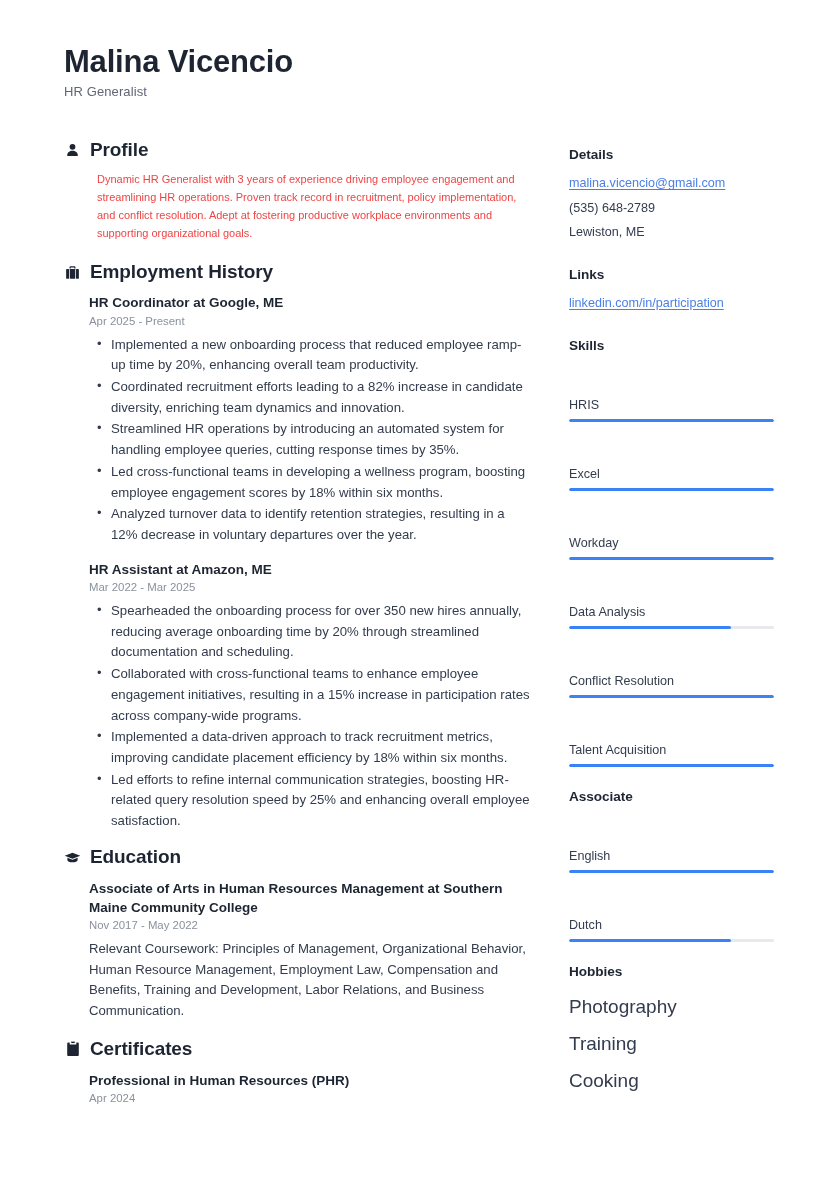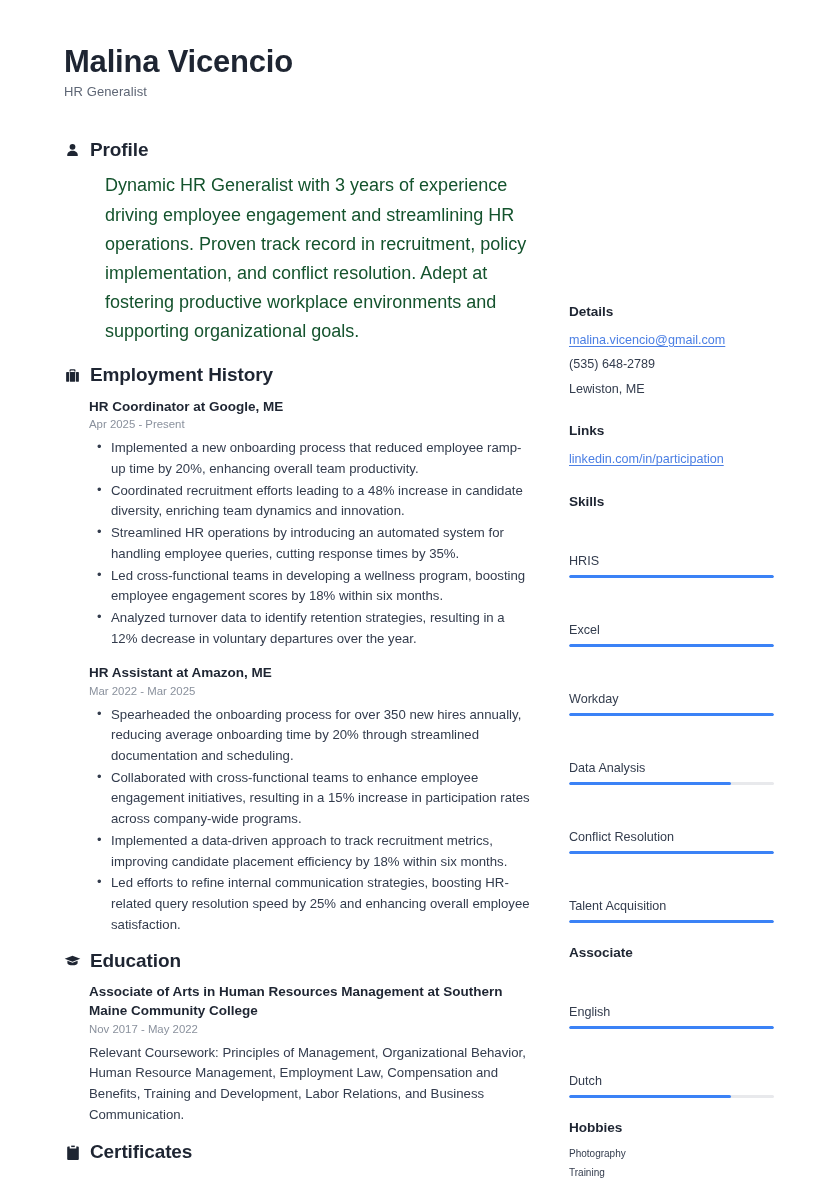--- a/index.html
+++ b/index.html
@@ -71,24 +71,24 @@
     font-size: 19px;
     font-weight: 700;
     color: #1e2532;
     letter-spacing: -0.1px;
     line-height: 1.2;
   }
 
   .section-body { padding-left: 25px; }
 
   .para {
-    font-size: 18px;
+    font-size: 11px;
     line-height: 1.62;
-    color: #14532d;
-    margin: 0 0 6px 16px;
+    color: #ef4444;
+    margin: 0 0 6px 8px;
   }
 
   
   .entry { margin-bottom: 14px; }
   .entry-title {
     font-size: 13.5px;
     font-weight: 700;
     color: #1e2532;
     line-height: 1.42;
     margin-bottom: 1px;
@@ -163,21 +163,21 @@
     border-radius: 2px;
     overflow: hidden;
   }
   .meter-fill {
     height: 3px;
     background: #3b82f6;
     border-radius: 2px;
   }
 
   .hobby-line {
-    font-size: 10px;
+    font-size: 19px;
     line-height: 1.95;
     color: #333c4d;
   }
 </style>
 </head>
 <body>
 
 <div class="page">
 
   <div class="header">
@@ -216,21 +216,21 @@
           </span>
           <span class="section-title">Employment History</span>
         </div>
         <div class="section-body">
 
           <div class="entry">
             <div class="entry-title">HR Coordinator at Google, ME</div>
             <div class="entry-date">Apr 2025 - Present</div>
             <ul class="bullets">
               <li>Implemented a new onboarding process that reduced employee ramp-up time by 20%, enhancing overall team productivity.</li>
-              <li>Coordinated recruitment efforts leading to a 48% increase in candidate diversity, enriching team dynamics and innovation.</li>
+              <li>Coordinated recruitment efforts leading to a 82% increase in candidate diversity, enriching team dynamics and innovation.</li>
               <li>Streamlined HR operations by introducing an automated system for handling employee queries, cutting response times by 35%.</li>
               <li>Led cross-functional teams in developing a wellness program, boosting employee engagement scores by 18% within six months.</li>
               <li>Analyzed turnover data to identify retention strategies, resulting in a 12% decrease in voluntary departures over the year.</li>
             </ul>
           </div>
 
           <div class="entry">
             <div class="entry-title">HR Assistant at Amazon, ME</div>
             <div class="entry-date">Mar 2022 - Mar 2025</div>
             <ul class="bullets">

